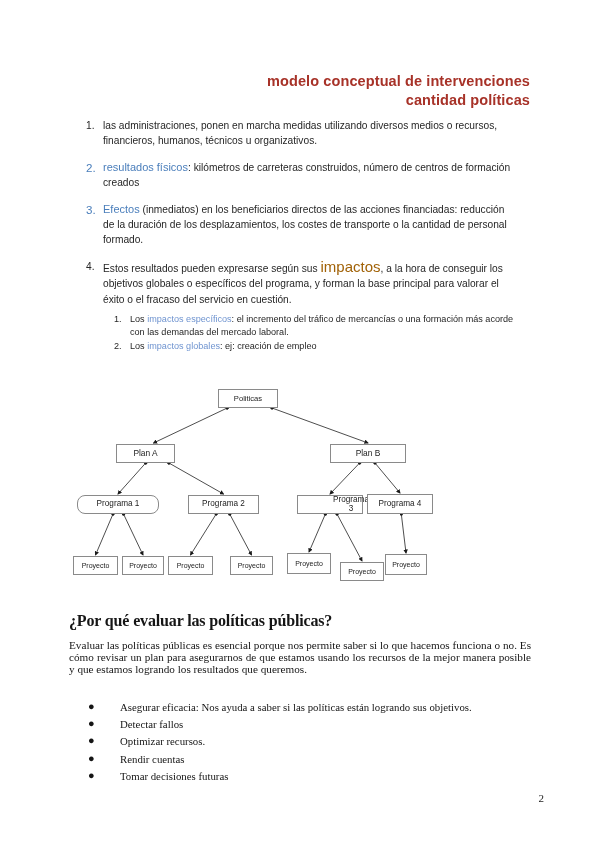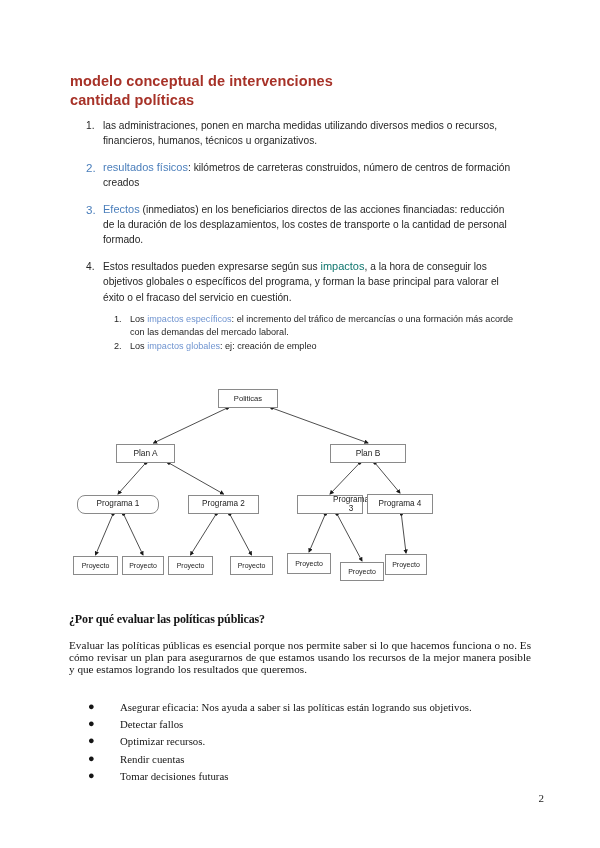--- a/index.html
+++ b/index.html
@@ -17,21 +17,21 @@
     font-family: "Liberation Sans", sans-serif;
     color: #262626;
   }
 
   
   .doc-title {
     position: absolute;
     left: 70px;
     top: 72px;
     width: 460px;
-    text-align: left;
+    text-align: right;
     font-family: "Liberation Sans", sans-serif;
     font-weight: bold;
     font-size: 14.5px;
     line-height: 19px;
     color: #a73228;
     letter-spacing: 0.1px;
   }
   .doc-title .l2 { display: block; }
 
   
@@ -49,21 +49,21 @@
     margin-bottom: 11px;
   }
   .oitem .num {
     position: absolute;
     left: 0;
     top: 0;
     width: 14px;
     text-align: left;
   }
   .oitem .num.blue { color: #4a7ebb; font-size: 11.6px; }
-  .kw-blue-lg { color: #0f766e; font-size: 11px; }
+  .kw-blue-lg { color: #a16207; font-size: 15px; }
   .kw-blue-hd { color: #4a7ebb; font-size: 11px; }
 
   
   .sublist {
     position: absolute;
     left: 114px;
     top: 313px;
     width: 400px;
     font-size: 9.1px;
     line-height: 13.2px;
@@ -111,21 +111,21 @@
   .serif-block {
     position: absolute;
     font-family: "Liberation Serif", serif;
     color: #151515;
   }
   .q-heading {
     left: 69px;
     top: 612px;
     width: 420px;
     font-weight: bold;
-    font-size: 12px;
+    font-size: 16px;
     letter-spacing: -0.15px;
   }
   .q-para {
     left: 69px;
     top: 639px;
     width: 462px;
     font-size: 11.2px;
     line-height: 12px;
     text-align: justify;
   }

